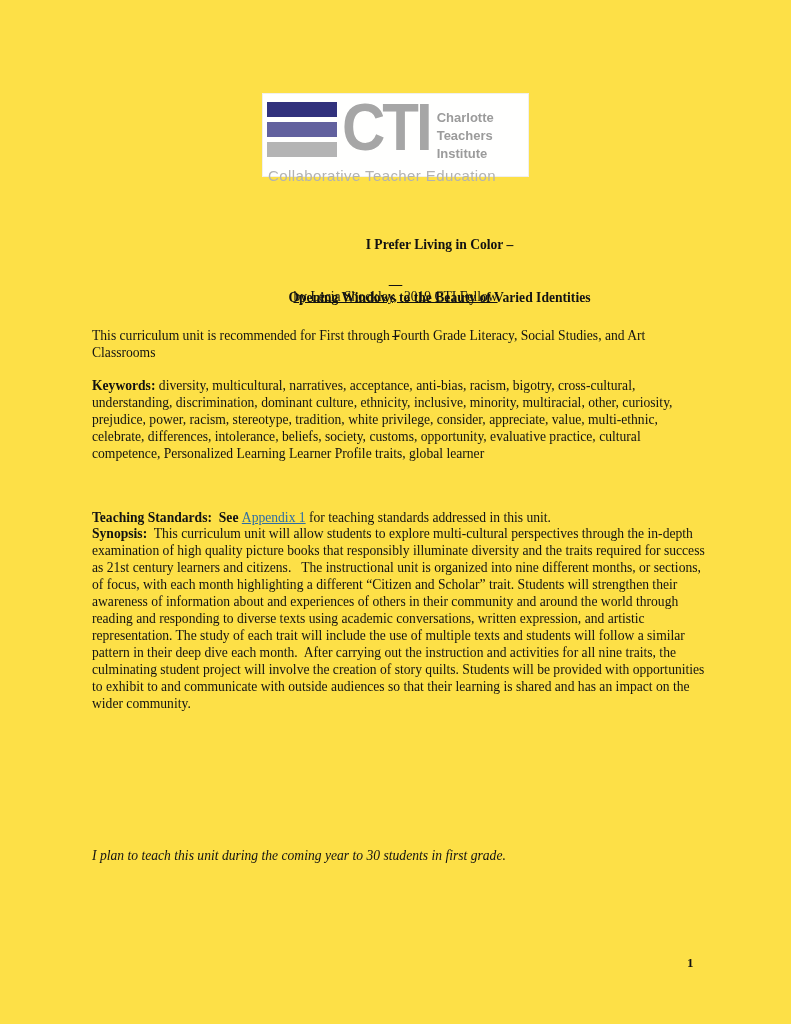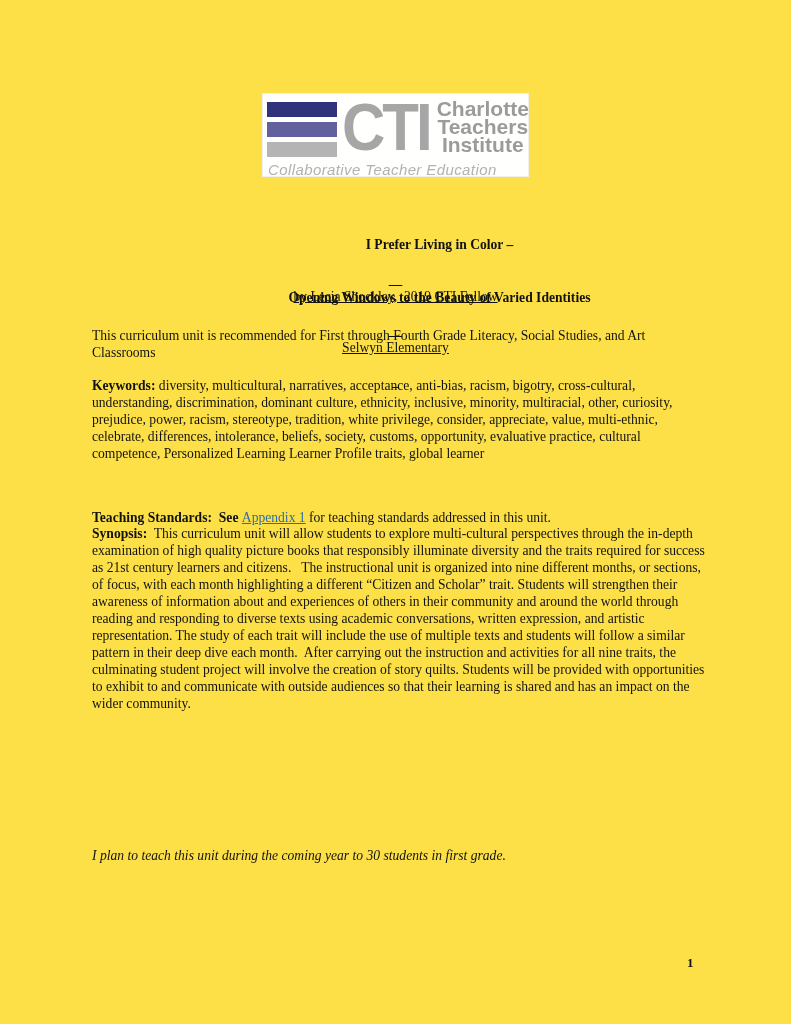--- a/index.html
+++ b/index.html
@@ -23,30 +23,28 @@
   }
   .logo-row{display:flex;align-items:flex-start;}
   .logo-bars{display:flex;flex-direction:column;gap:5px;margin-top:3px;}
   .logo-bar{width:70px;height:15px;}
   .logo-cti{
     font-weight:bold;font-size:60px;line-height:50px;
     color:#a6a6a6;letter-spacing:-3px;margin-left:5px;margin-top:1px;
     transform:scaleY(1.12);transform-origin:top left;
   }
   .logo-org{
-    margin-left:7px;margin-top:1px;
-    font-weight:bold;font-size:21px;line-height:18px;color:#9b9b9b;
+    margin-left:7px;margin-top:10px;
+    font-weight:bold;font-size:13px;line-height:18px;color:#9b9b9b;
     letter-spacing:0px;
-    text-align:center;
   }
   .logo-tagline{
     margin-top:4px;margin-left:1px;
     font-size:15px;color:#b2b2b2;letter-spacing:0.4px;
     white-space:nowrap;
-    font-style:italic;
   }
 
   
   .title-block{
     position:absolute;top:201px;left:0;width:791px;
     text-align:center;font-weight:bold;font-size:13.6px;line-height:17.5px;
     white-space:pre-wrap;
     padding-left:44px;
   }
   .byline-block{
@@ -95,21 +93,20 @@
     <div class="logo-tagline">Collaborative Teacher Education</div>
   </div>
 
   <div class="title-block">
     <div>I Prefer Living in Color –</div>
     <div>Opening Windows to the Beauty of Varied Identities</div>
   </div>
 
   <div class="byline-block">
     <div>by Lecia Shockley,  2019 CTI Fellow</div>
-    <div>Selwyn Elementary</div>
   </div>
 
   <p class="para p-recommend">This curriculum unit is recommended for First through Fourth Grade Literacy, Social Studies, and Art Classrooms</p>
 
   <p class="para p-keywords"><b>Keywords:</b><span> diversity, multicultural, narratives, acceptance, anti-bias, racism, bigotry, cross-cultural, understanding, discrimination, dominant culture, ethnicity, inclusive, minority, multiracial, other, curiosity, prejudice, power, racism, stereotype, tradition, white privilege, consider, appreciate, value, multi-ethnic, celebrate, differences, intolerance, beliefs, society, customs, opportunity, evaluative practice, cultural competence, Personalized Learning Learner Profile traits, global learner</span></p>
 
   <p class="para p-teaching"><b>Teaching Standards:  See </b><a class="link" style="color: rgb(46, 109, 164);">Appendix 1</a><span> for teaching standards addressed in this unit.</span></p>
 
   <p class="para p-synopsis"><b>Synopsis:</b><span>  This curriculum unit will allow students to explore multi-cultural perspectives through the in-depth examination of high quality picture books that responsibly illuminate diversity and the traits required for success as 21st century learners and citizens.   The instructional unit is organized into nine different months, or sections, of focus, with each month highlighting a different “Citizen and Scholar” trait. Students will strengthen their awareness of information about and experiences of others in their community and around the world through reading and responding to diverse texts using academic conversations, written expression, and artistic representation. The study of each trait will include the use of multiple texts and students will follow a similar pattern in their deep dive each month.  After carrying out the instruction and activities for all nine traits, the culminating student project will involve the creation of story quilts. Students will be provided with opportunities to exhibit to and communicate with outside audiences so that their learning is shared and has an impact on the wider community.</span></p>
 

